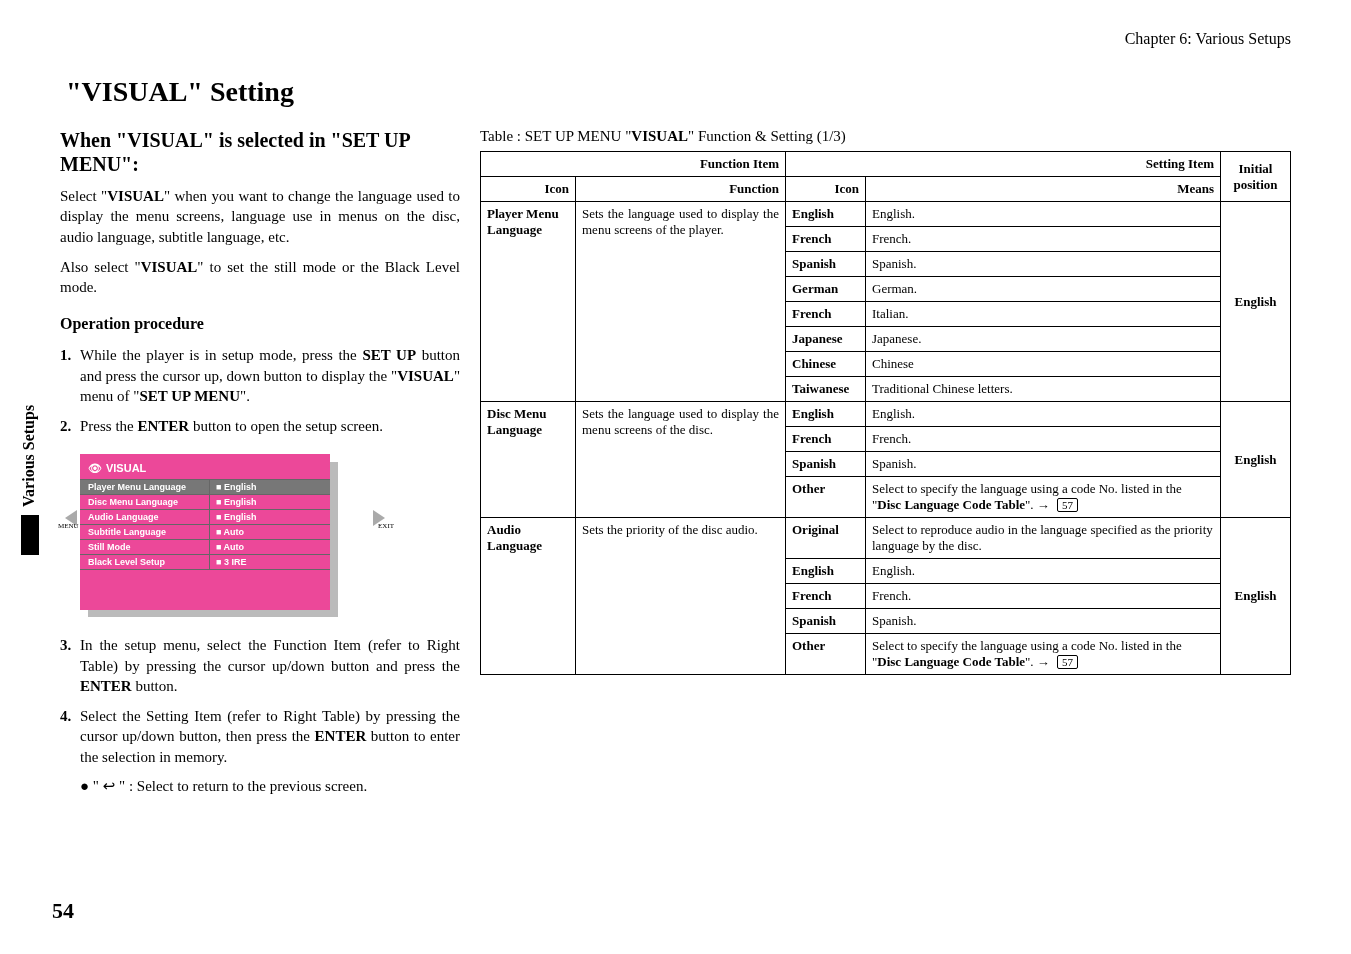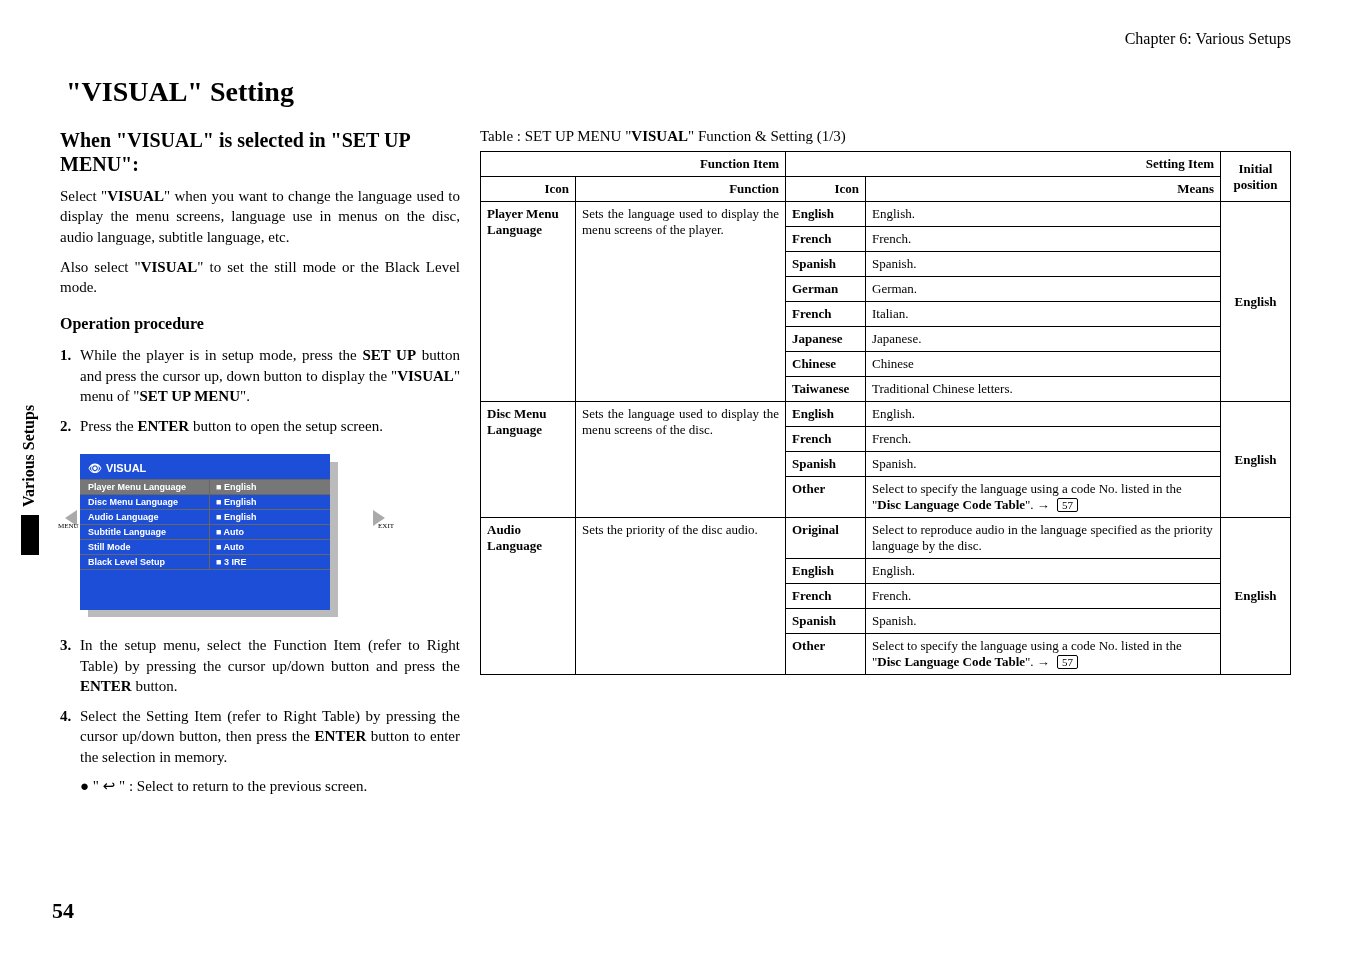--- a/index.html
+++ b/index.html
@@ -81,21 +81,21 @@
   }
   .osd-shadow {
     position: absolute;
     left: 8px; top: 8px;
     width: 250px; height: 155px;
     background: #bbb;
   }
   .osd {
     position: relative;
     width: 250px;
-    background: #1d4ed8;
+    background: #ec4899;
     color: #fff;
     font-family: Arial, Helvetica, sans-serif;
     font-size: 9px;
     font-weight: bold;
     padding: 6px 0 40px 0;
   }
   .osd-title {
     padding: 2px 8px 4px 8px;
     font-size: 11px;
   }

